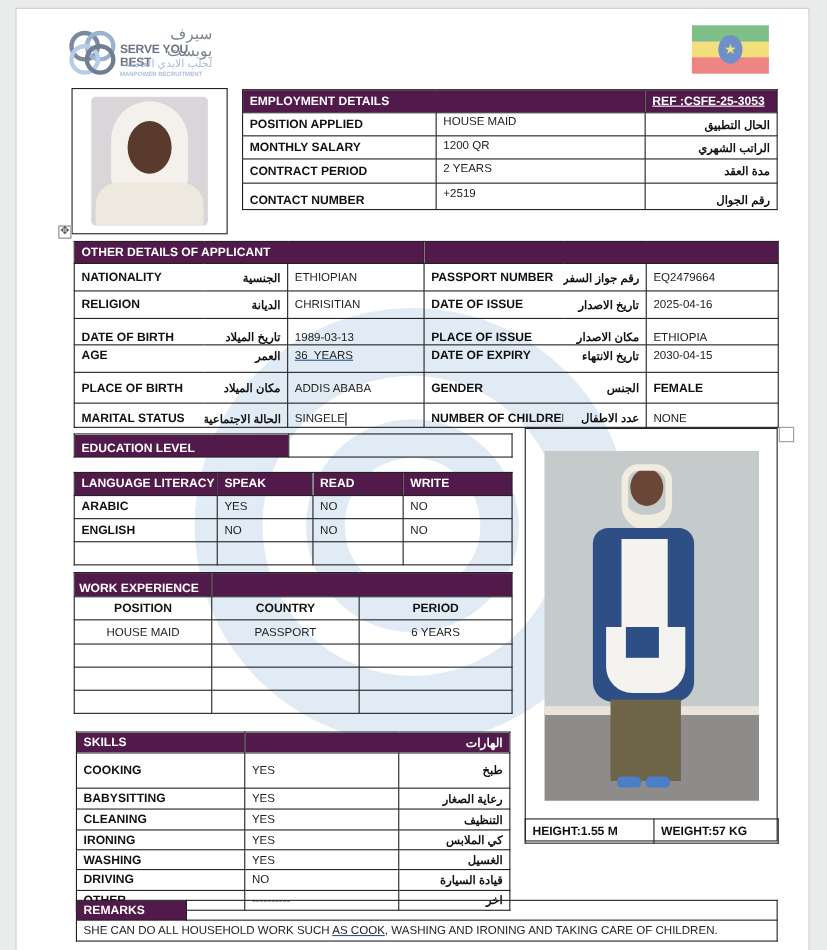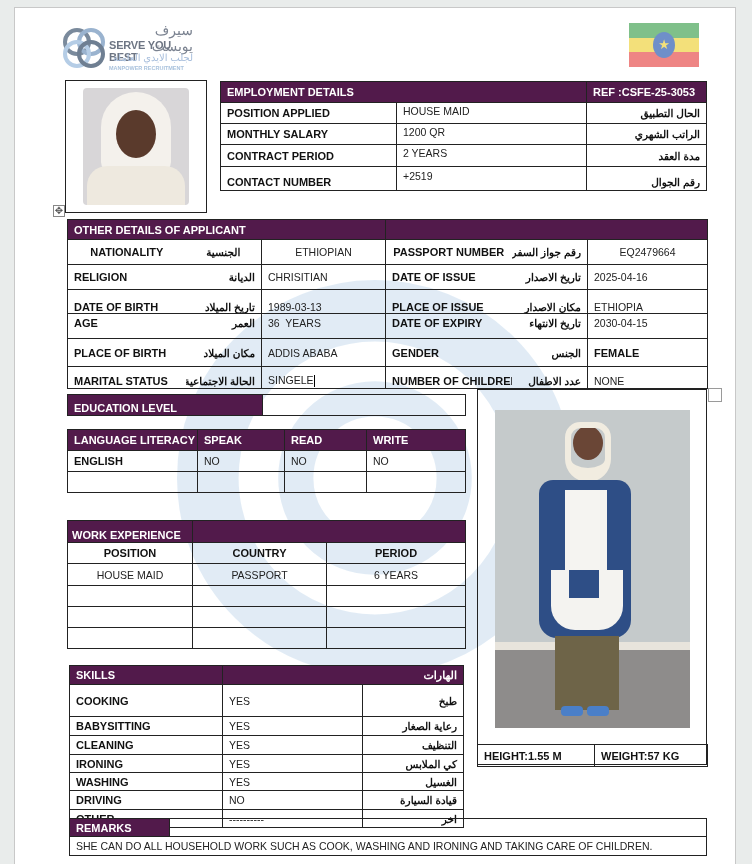--- a/index.html
+++ b/index.html
@@ -7,21 +7,21 @@
   body { font-family: "Liberation Sans", sans-serif; color: #111; position: relative; }
   .page { position: absolute; left: 14px; top: 7px; width: 722px; height: 870px; background: #fff; border: 1px solid #c8c8c8; overflow: hidden; }
   .abs { position: absolute; }
   .hdr { background: #521a4b; color: #fff; font-weight: bold; font-size: 11px; }
   .lbl { font-weight: bold; font-size: 11px; color: #111; }
   .val { font-size: 10.5px; color: #222; }
   .ar { font-size: 10.5px; direction: rtl; color: #111; font-weight: bold; }
   table { border-collapse: collapse; position: absolute; table-layout: fixed; border-radius: 16px; }
   td { border: 1px solid #222; padding: 0 6px; vertical-align: middle; overflow: hidden; white-space: nowrap; }
   .watermark { position: absolute; left: 140px; top: 220px; width: 440px; height: 500px; opacity: 0.13; pointer-events: none; }
-  .ul { text-decoration-color: #2b579a; }
+  .ul { text-decoration: underline; text-decoration-color: #2b579a; }
   .center { text-align: center; }
   .photo-bg { background: linear-gradient(#c6cbcd, #bfc5c6); }
 </style>
 </head>
 <body>
 
 <div class="page">
 
   <svg class="watermark" viewBox="0 0 100 100">
     <circle cx="50" cy="50" r="38" fill="none" stroke="#1e6fb8" stroke-width="14"></circle>
@@ -99,21 +99,21 @@
         <col style="width:124px">
       <col style="width:126px">
         <col style="width:76px">
         <col style="width:120px">
     </colgroup>
     <tbody>
         <tr style="height:20px;">
       <td class="hdr" colspan="3">OTHER DETAILS OF APPLICANT</td>
       <td class="hdr" colspan="3"></td>
     </tr>
-    <tr style="height:25px;text-align:center;">
+    <tr style="height:25px;">
       <td class="lbl" style="border-right:none;">NATIONALITY</td>
       <td class="ar" style="border-left:none;">الجنسية</td>
       <td class="val">ETHIOPIAN</td>
       <td class="lbl" style="border-right:none;">PASSPORT NUMBER</td>
       <td class="ar" style="border-left:none;">رقم جواز السفر</td>
       <td class="val">EQ2479664</td>
     </tr>
     <tr style="height:25px;">
       <td class="lbl" style="border-right:none;">RELIGION</td>
       <td class="ar" style="border-left:none;">الديانة</td>
@@ -180,20 +180,26 @@
         <col style="width:87px">
         <col style="width:82px">
         <col style="width:99px">
       </colgroup>
     <tbody>
         <tr style="height:21px;">
       <td class="hdr">LANGUAGE LITERACY</td>
       <td class="hdr">SPEAK</td>
       <td class="hdr">READ</td>
       <td class="hdr">WRITE</td>
+    </tr>
+    <tr style="height:21px;">
+      <td class="lbl">ARABIC</td>
+      <td class="val">YES</td>
+      <td class="val">NO</td>
+      <td class="val">NO</td>
     </tr>
     <tr style="height:21px;">
       <td class="lbl">ENGLISH</td>
       <td class="val">NO</td>
       <td class="val">NO</td>
       <td class="val">NO</td>
     </tr>
     <tr style="height:21px;">
       <td class="lbl"></td>
       <td class="val"></td>

